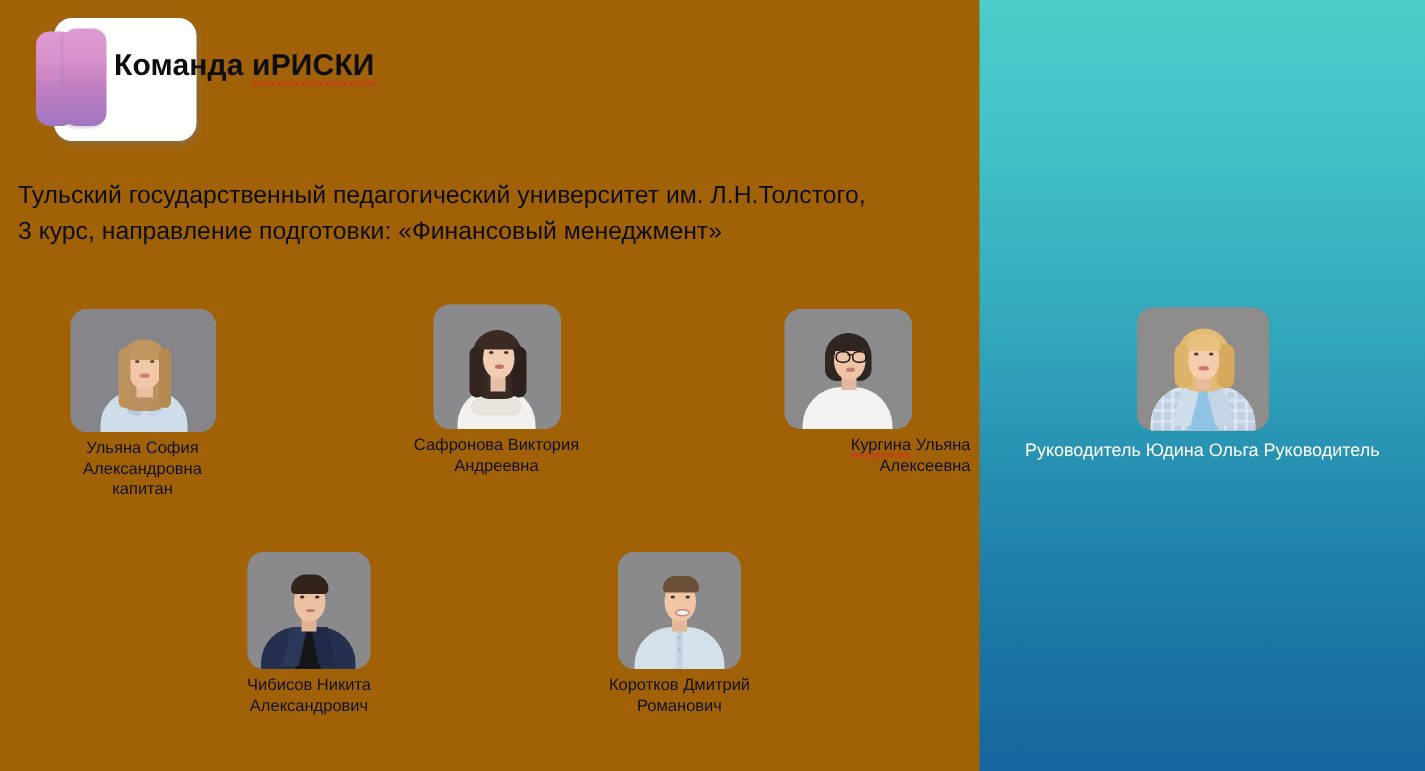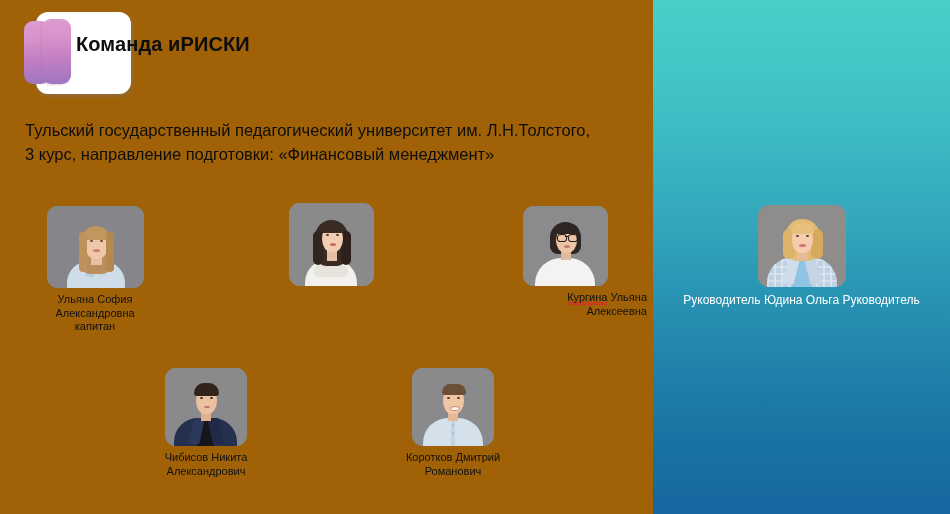--- a/index.html
+++ b/index.html
@@ -90,21 +90,21 @@
     background-repeat: repeat-x;
     background-position: left bottom 1px;
     background-size: 4px 3px;
     background-image:
       linear-gradient(45deg, transparent 45%, #e8202a 45%, #e8202a 55%, transparent 55%),
       linear-gradient(-45deg, transparent 45%, #e8202a 45%, #e8202a 55%, transparent 55%);
     padding-bottom: 3px;
   }
   .subtitle {
     position: absolute;
-    left: 25px;
+    left: 12px;
     top: 118px;
     width: 640px;
     font-size: 16.5px;
     line-height: 24px;
     color: #0d0d0d;
     white-space: pre-line;
   }
 
   
   .member {
@@ -209,20 +209,22 @@
 
       <div class="p-neck" style="left:38px; top:44px; width:10px; height:14px; background:#e6c0a8;"></div>
 
       <div class="p-head" style="left:33px; top:22px; width:21px; height:27px; background:#f2cdb2;"></div>
       <div style="position:absolute; left:32px; top:19px; width:23px; height:11px; background:#3a2a24; border-radius:12px 12px 3px 3px;"></div>
       <div class="p-eyeL" style="left:37px; top:31px; width:3px; height:2px; background:#44312a;"></div>
       <div class="p-eyeR" style="left:47px; top:31px; width:3px; height:2px; background:#44312a;"></div>
       <div class="p-mouth" style="left:41px; top:40px; width:6px; height:3px; background:#c56f6b;"></div>
       <div class="p-necklace" style="left:41px; top:50px; width:5px; height:3px; border-bottom:1px solid #d8c08a; border-radius:50%;"></div>
     </div>
+    <div class="caption">Сафронова Виктория
+Андреевна</div>
   </div>
 
   <div class="member" style="left:483px; top:206px; width:164px;text-align:right;">
     <div class="photo" style="width:85px; height:80px;">
       <div class="p-bg" style="background:#8b8b8d;"></div>
 
       <div class="p-body" style="left:12px; top:52px; width:60px; height:32px; background:#f4f3f1; border-radius:26px 26px 0 0;"></div>
 
       <div class="p-hair" style="left:27px; top:16px; width:31px; height:32px; background:#2f2522; border-radius:16px 16px 8px 8px;"></div>
 

